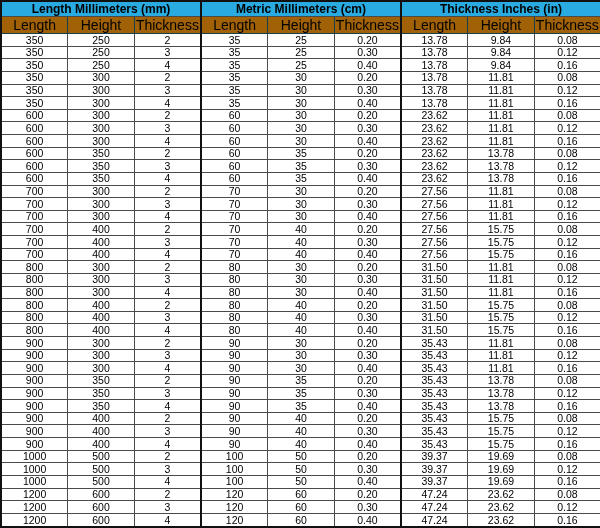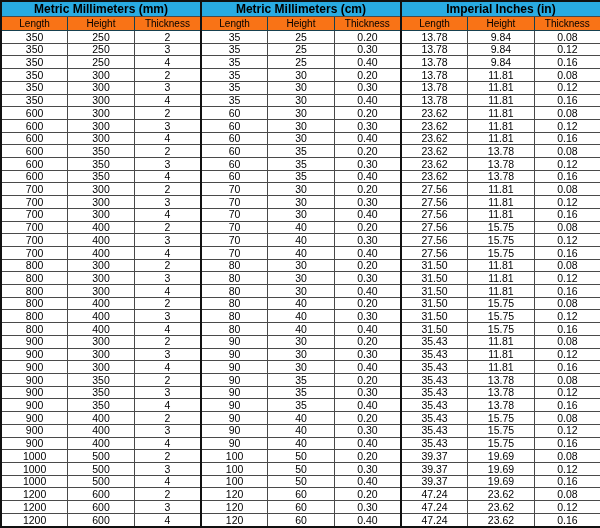--- a/index.html
+++ b/index.html
@@ -23,22 +23,22 @@
   }
   table.conv { border: 2px solid #111111; }
   th.group-title {
     background: #29ABE2;
     font-size: 12px;
     font-weight: bold;
     height: 13px;
     border-color: #16404f;
   }
   tr.col-header-row th {
-    background: #f97316;
-    font-size: 10px;
+    background: #a16207;
+    font-size: 14px;
     font-weight: normal;
     height: 13px;
     border-color: #16404f;
   }
   tbody td { font-size: 10.5px; line-height: 1; }
   .grp { border-left: 2px solid #111111 !important; }
 </style>
 </head>
 <body>
 
@@ -50,23 +50,23 @@
         <col>
         <col>
         <col>
         <col>
         <col>
         <col>
         <col>
     </colgroup>
     <thead>
       <tr>
-        <th class="group-title" colspan="3">Metric Millimeters (mm)</th>
+        <th class="group-title" colspan="3">Length Millimeters (mm)</th>
         <th class="group-title grp" colspan="3">Metric Millimeters (cm)</th>
-        <th class="group-title grp" colspan="3">Imperial Inches (in)</th>
+        <th class="group-title grp" colspan="3">Thickness Inches (in)</th>
       </tr>
       <tr class="col-header-row">
           <th>Length</th>
           <th>Height</th>
           <th>Thickness</th>
           <th class="grp">Length</th>
           <th>Height</th>
           <th>Thickness</th>
           <th class="grp">Length</th>
           <th>Height</th>

